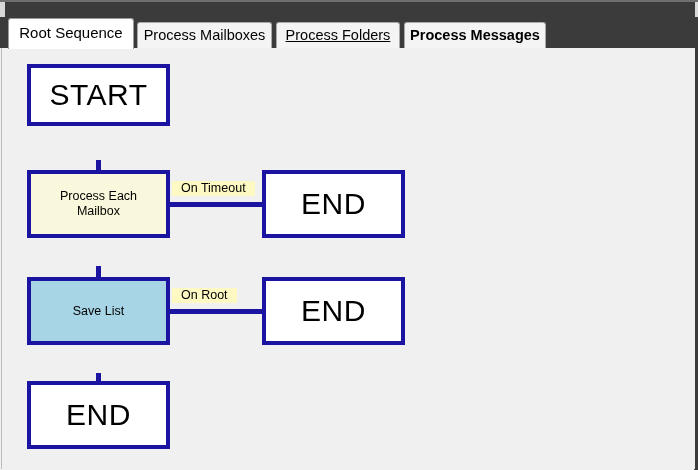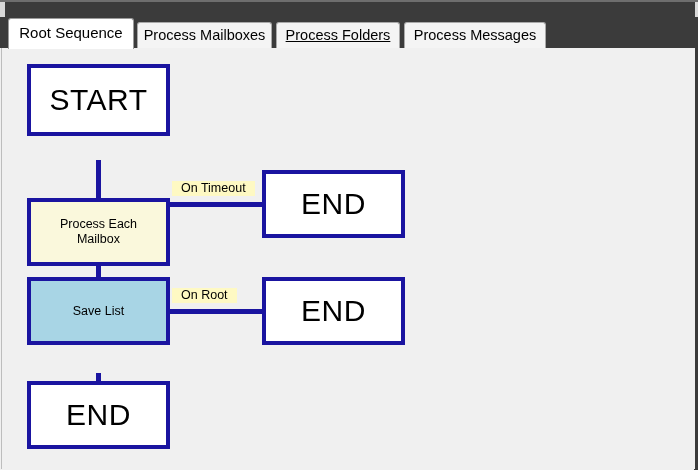--- a/index.html
+++ b/index.html
@@ -145,38 +145,38 @@
 
   <div class="title-strip">
     <div class="edge-left"></div>
     <div class="edge-right"></div>
   </div>
 
   <div class="tabbar">
     <div class="tab selected" style="left:8px;width:126px;">Root Sequence</div>
     <div class="tab" style="left:137px;width:135px;">Process Mailboxes</div>
     <div class="tab" style="left:276px;width:124px;text-decoration:underline;">Process Folders</div>
-    <div class="tab" style="left:404px;width:142px;">Process Messages</div>
+    <div class="tab" style="left:404px;width:142px;font-weight:bold;">Process Messages</div>
   </div>
 
   <div class="right-rail"></div>
 
   <div class="canvas">
 
     <div class="conn-v" style="left:94px; top:112px; height:76px;"></div>
     <div class="conn-v" style="left:94px; top:218px; height:77px;"></div>
     <div class="conn-v" style="left:94px; top:325px; height:74px;"></div>
     <div class="conn-h" style="left:150px; top:154px; width:125px;"></div>
     <div class="conn-h" style="left:150px; top:261px; width:125px;"></div>
 
-    <div class="node big" style="left:25px; top:16px; width:143px; height:72px;">
+    <div class="node big" style="left:25px; top:16px; width:143px; height:62px;">
       <span>START</span>
     </div>
 
-    <div class="node small yellow" style="left:25px; top:122px; width:143px; height:68px;margin-top:28px;">
+    <div class="node small yellow" style="left:25px; top:122px; width:143px; height:68px;">
       <span class="multiline">Process Each<br>Mailbox</span>
     </div>
 
     <div class="node big" style="left:260px; top:122px; width:143px; height:68px;">
       <span>END</span>
     </div>
 
     <div class="node small blue" style="left:25px; top:229px; width:143px; height:68px;">
       <span>Save List</span>
     </div>

